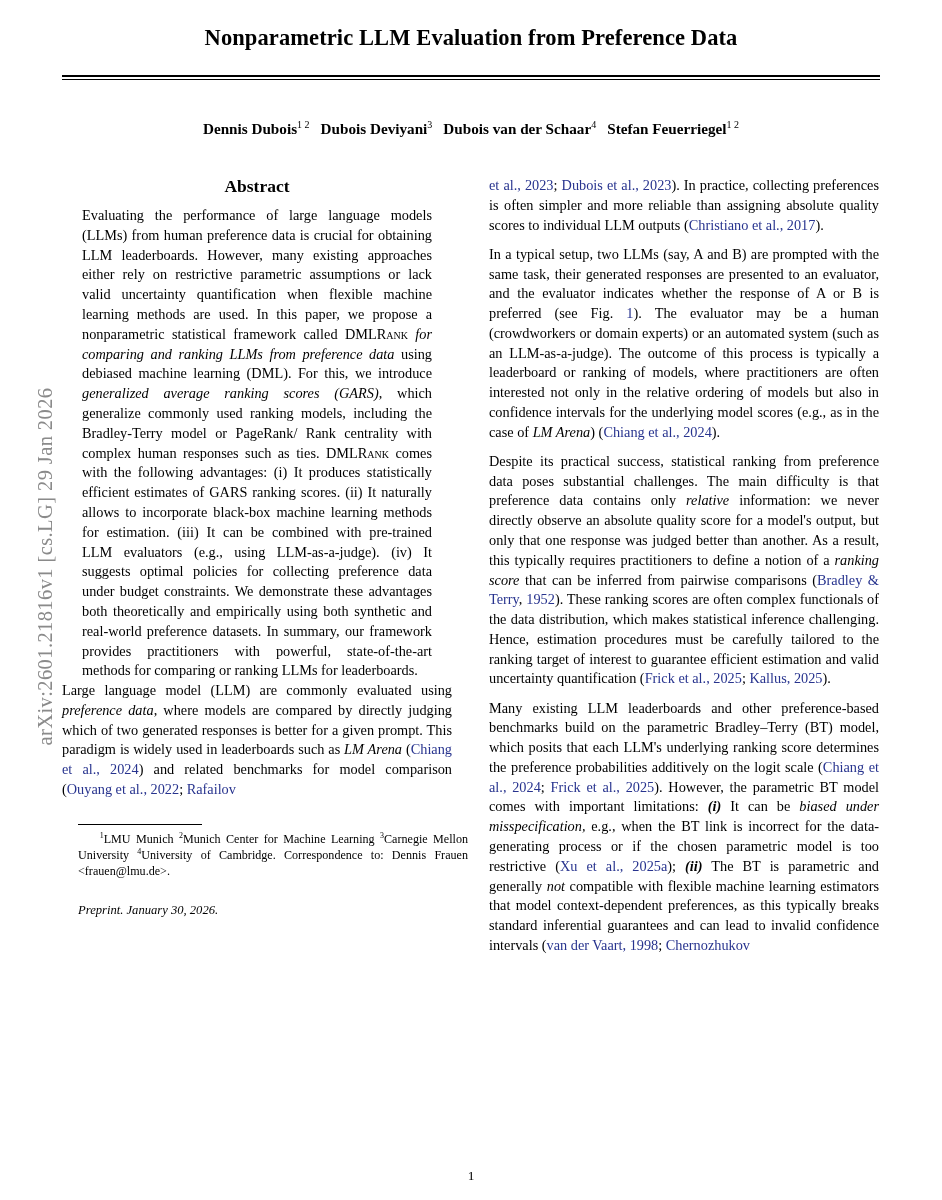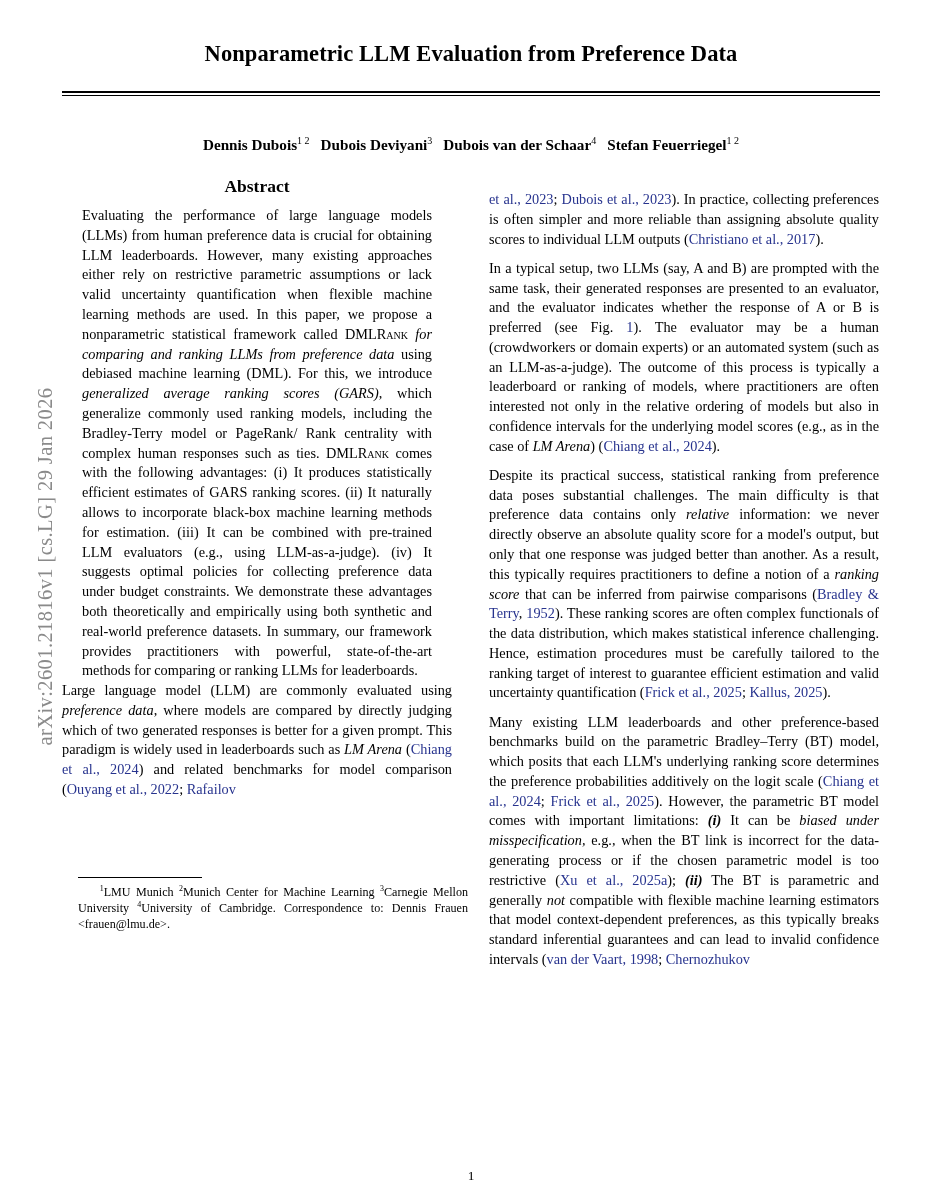--- a/index.html
+++ b/index.html
@@ -40,21 +40,21 @@
     width: 818px;
     height: 1200px;
   }
 
   .title {
     text-align: center;
     font-size: 22.5px;
     font-weight: bold;
     letter-spacing: 0.1px;
     margin: 0;
-    padding-top: 40px;
+    padding-top: 24px;
     line-height: 1.2;
   }
 
   .rule-wrap { margin-top: 24px; }
   .rule-thick {
     height: 2.2px;
     background: #000;
     width: 100%;
   }
   .rule-thin {
@@ -118,21 +118,21 @@
   }
 
   p.body {
     margin: 0 0 9.5px 0;
     font-size: 14.3px;
     line-height: 1.383;
     text-align: justify;
     text-justify: inter-word;
     hyphens: manual;
   }
-  .col.right p.body:first-child { margin-top: 14px; }
+  .col.right p.body:first-child { margin-top: 0; }
 
   .cite { color: #27338e; }
   .lnk { color: #27338e; }
   em, .it { font-style: italic; }
   .bi { font-style: italic; font-weight: bold; }
   b, .bf { font-weight: normal; }
 
   
   .sc { font-variant: small-caps; }
 
@@ -195,20 +195,21 @@
       <div class="abstract-head">Abstract</div>
 
       <div class="abstract-body"><span>Evaluating the performance of large language models (LLMs) from human preference data is crucial for obtaining LLM leaderboards. However, many existing approaches either rely on restrictive parametric assumptions or lack valid uncertainty quantification when flexible machine learning methods are used. In this paper, we propose a nonparametric statistical framework called </span><span class="sc">DMLRank</span><span> </span><span class="it">for comparing and ranking LLMs from preference data</span><span> using debiased machine learning (DML). For this, we introduce </span><span class="it">generalized average ranking scores (GARS)</span><span>, which generalize commonly used ranking models, including the Bradley-Terry model or PageRank/ Rank centrality with complex human responses such as ties. </span><span class="sc">DMLRank</span><span> comes with the following advantages: (i) It produces statistically efficient estimates of GARS ranking scores. (ii) It naturally allows to incorporate black-box machine learning methods for estimation. (iii) It can be combined with pre-trained LLM evaluators (e.g., using LLM-as-a-judge). (iv) It suggests optimal policies for collecting preference data under budget constraints. We demonstrate these advantages both theoretically and empirically using both synthetic and real-world preference datasets. In summary, our framework provides practitioners with powerful, state-of-the-art methods for comparing or ranking LLMs for leaderboards.</span></div>
 
 
       <p class="body"><span>Large language model (LLM) are commonly evaluated using </span><span class="it">preference data</span><span>, where models are compared by directly judging which of two generated responses is better for a given prompt. This paradigm is widely used in leaderboards such as </span><span class="it">LM Arena</span><span> (</span><span class="cite">Chiang et al., 2024</span><span>) and related benchmarks for model comparison (</span><span class="cite">Ouyang et al., 2022</span><span>; </span><span class="cite">Rafailov</span></p>
 
       <div class="footnote-block">
         <div class="footnote-rule"></div>
         <p class="footnote-text">&nbsp;&nbsp;&nbsp;&nbsp;<sup>1</sup><span>LMU Munich </span><sup>2</sup><span>Munich Center for Machine Learning </span><sup>3</sup><span>Carnegie Mellon University </span><sup>4</sup><span>University of Cambridge. Correspondence to: Dennis Frauen &lt;frauen@lmu.de&gt;.</span></p>
+        <div class="preprint">Preprint. January 30, 2026.</div>
       </div>
 
     </div>
 
     <div class="col right">
 
       <p class="body"><span class="cite">et al., 2023</span><span>; </span><span class="cite">Dubois et al., 2023</span><span>). In practice, collecting preferences is often simpler and more reliable than assigning absolute quality scores to individual LLM outputs (</span><span class="cite">Christiano et al., 2017</span><span>).</span></p>
 
       <p class="body"><span>In a typical setup, two LLMs (say, A and B) are prompted with the same task, their generated responses are presented to an evaluator, and the evaluator indicates whether the response of A or B is preferred (see Fig. </span><span class="lnk">1</span><span>). The evaluator may be a human (crowdworkers or domain experts) or an automated system (such as an LLM-as-a-judge). The outcome of this process is typically a leaderboard or ranking of models, where practitioners are often interested not only in the relative ordering of models but also in confidence intervals for the underlying model scores (e.g., as in the case of </span><span class="it">LM Arena</span><span>) (</span><span class="cite">Chiang et al., 2024</span><span>).</span></p>
 

